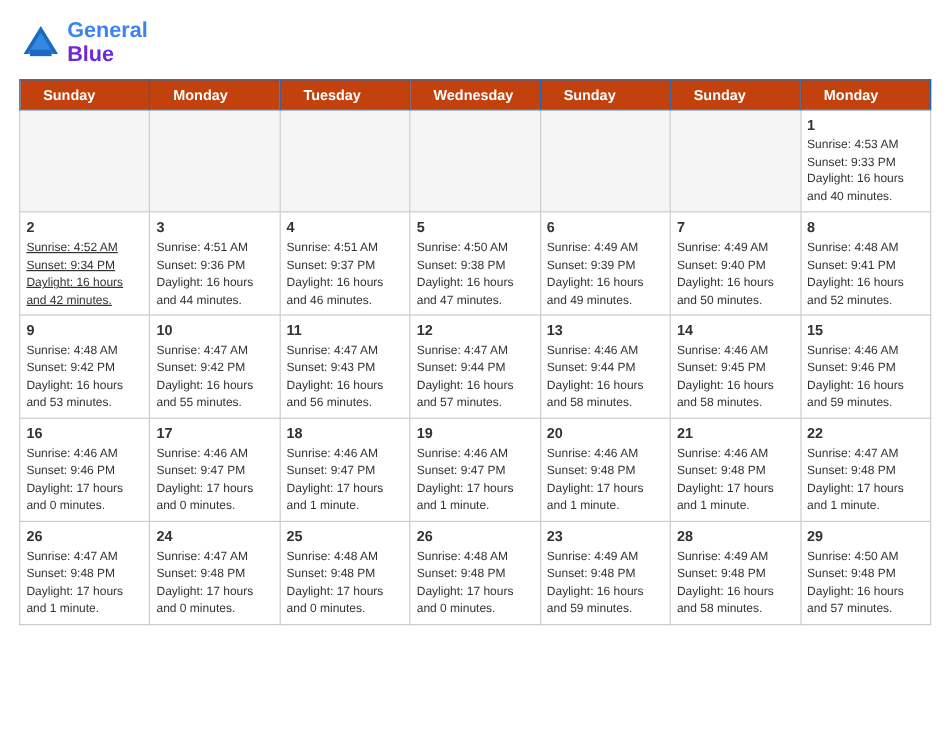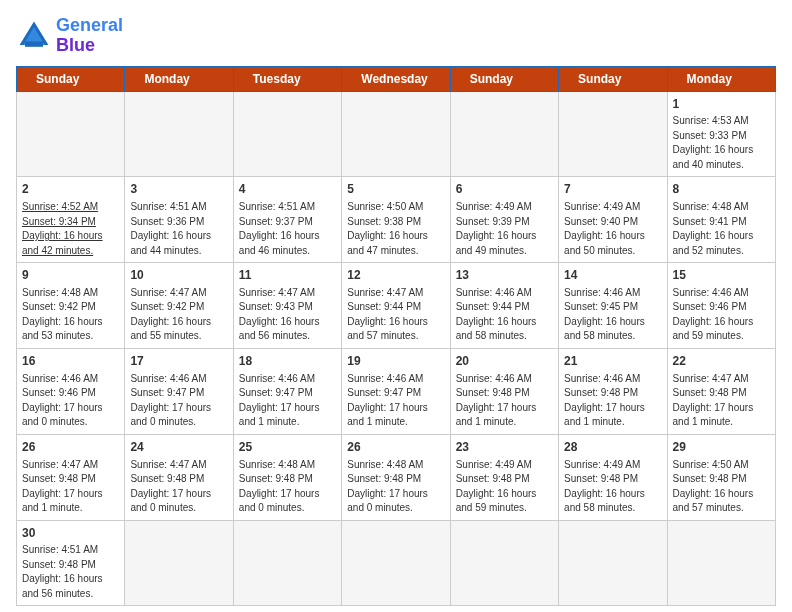--- a/index.html
+++ b/index.html
@@ -333,29 +333,14 @@
 and 58 minutes.</div>
         </td>
         <td>
           <span class="day-number">29</span>
           <div class="day-info" style="white-space: pre-line;">Sunrise: 4:50 AM
 Sunset: 9:48 PM
 Daylight: 16 hours
 and 57 minutes.</div>
         </td>
       </tr>
-      <tr>
-        <td>
-          <span class="day-number">30</span>
-          <div class="day-info" style="white-space: pre-line;">Sunrise: 4:51 AM
-Sunset: 9:48 PM
-Daylight: 16 hours
-and 56 minutes.</div>
-        </td>
-        <td class="empty"></td>
-        <td class="empty"></td>
-        <td class="empty"></td>
-        <td class="empty"></td>
-        <td class="empty"></td>
-        <td class="empty"></td>
-      </tr>
     </tbody>
 </table>
 
 </body></html>

